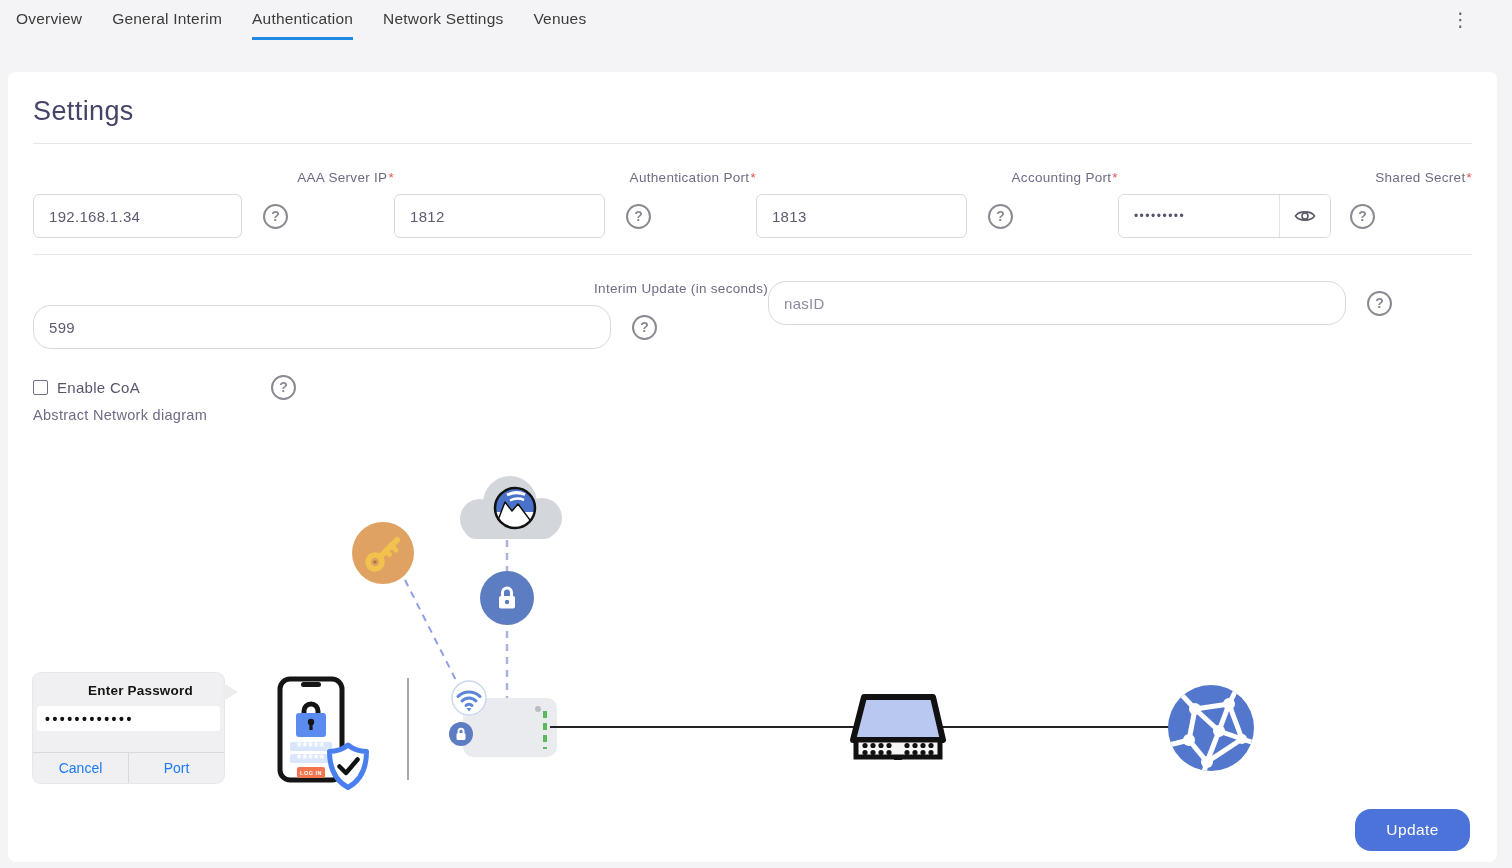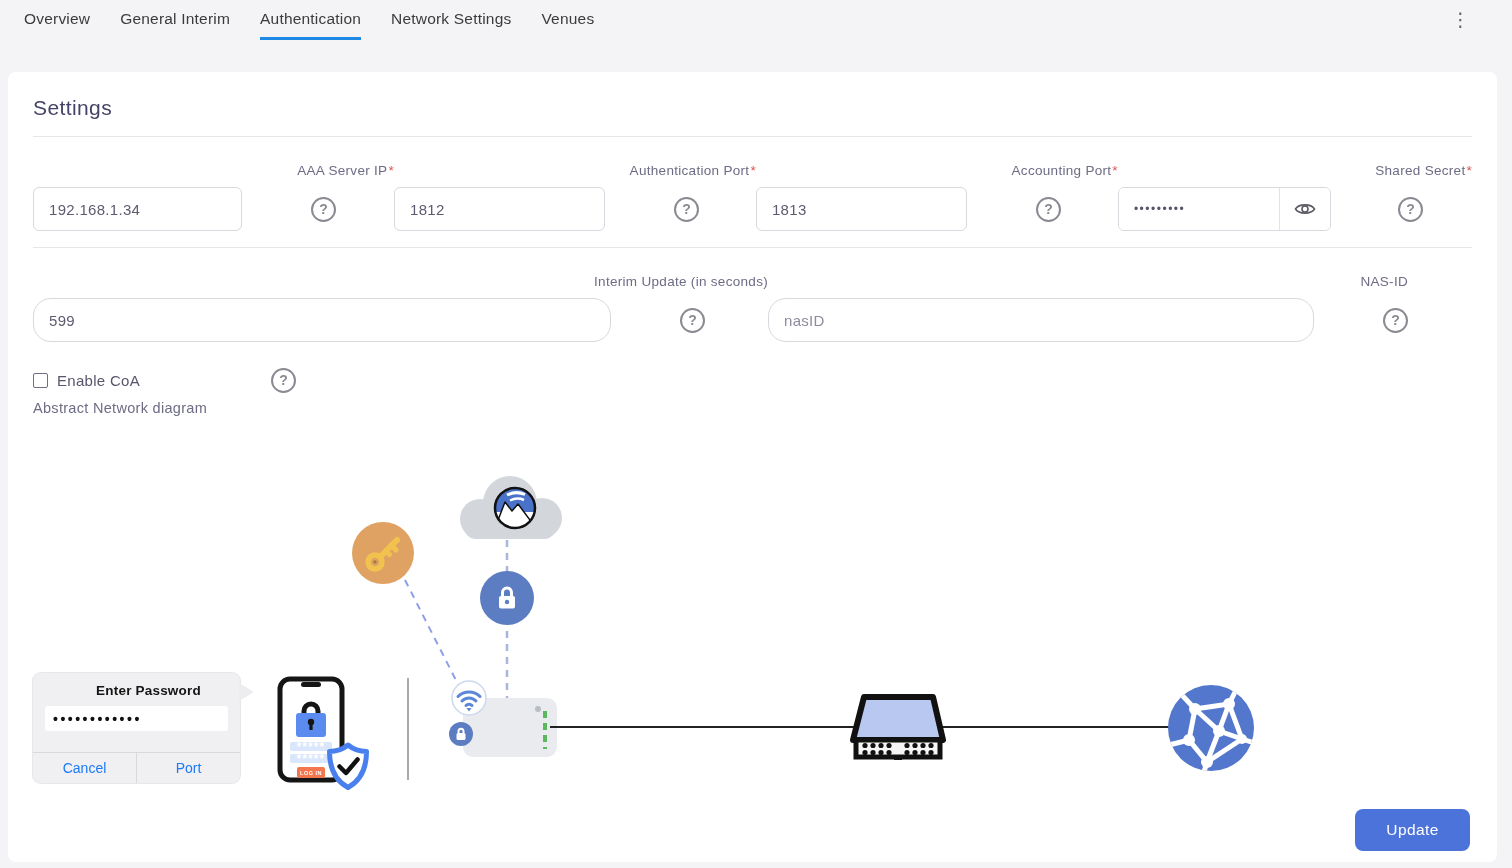--- a/index.html
+++ b/index.html
@@ -1,35 +1,35 @@
 <!DOCTYPE html>
 <html><head>
 <meta charset="utf-8">
 <style>
   * { box-sizing: border-box; margin: 0; padding: 0; }
   html,body { width:1512px; height:868px; background:#f4f4f6; font-family:"Liberation Sans","DejaVu Sans",sans-serif; overflow:hidden; }
 
   
-  .topnav { position:relative; height:72px; padding-left:24px; display:flex; align-items:flex-start; }
+  .topnav { position:relative; height:72px; padding-left:16px; display:flex; align-items:flex-start; }
   .tab { display:inline-block; padding:10px 0 9px 0; margin-right:30px; font-size:15.5px; color:#3b3b3b; cursor:pointer; border-bottom:3px solid transparent; letter-spacing:.2px; }
   .tab.active { border-bottom-color:#1e88e5; }
   .kebab { position:absolute; right:42px; top:8px; font-size:19px; color:#5f6368; cursor:pointer; line-height:24px; }
 
   
   .card { position:relative; margin-left:8px; width:1489px; height:790px; background:#fff; border-radius:8px; padding:0 25px; }
-  .section-title { padding-top:24px; font-size:21px; font-weight:500; color:#454468; letter-spacing:.4px; }
+  .section-title { padding-top:24px; font-size:27px; font-weight:500; color:#454468; letter-spacing:.4px; }
   .divider { margin-top:16px; border-bottom:1px solid #e7e7ea; }
 
   
   .field-row-wrap { display:flex; margin-top:26px; }
   .field { }
   .f-w1 { width:367px; } .f-w2 { width:368px; } .f-w3 { width:368px; } .f-w4 { width:360px; }
   .field-label { font-size:13.5px; color:#6d6c85; letter-spacing:.3px; margin-bottom:9px;text-align:right; }
   .req { color:#e25050; margin-left:1px; }
-  .input-line { display:flex; align-items:center;gap:48px; }
+  .input-line { display:flex; align-items:center; }
   .text-input { height:44px; border:1px solid #d8d8df; border-radius:6px; padding:0 15px; font-size:15px; color:#5c5b70; background:#fff; outline:none; font-family:inherit; letter-spacing:.3px; }
   .text-input::placeholder { color:#8d8c9e; }
   .in-209 { width:209px; } .in-211 { width:211px; } .in-578 { width:578px;border-radius:18px; }
   .secret-wrap { display:flex; align-items:stretch; width:213px; height:44px; border:1px solid #d8d8df; border-radius:6px; overflow:hidden; background:#fff; }
   .secret-input { flex:1; border:none; outline:none; padding:0 15px; font-size:12px; letter-spacing:1.5px; color:#55546a; font-family:inherit; min-width:0; }
   .eye-btn { width:51px; border-left:1px solid #e2e2e8; display:flex; align-items:center; justify-content:center; cursor:pointer; background:#fff; }
   .help { width:25px; height:25px; min-width:25px; border:2px solid #8a8a92; border-radius:50%; color:#8a8a92; font-size:14px; font-weight:bold; display:flex; align-items:center; justify-content:center; margin-left:21px; cursor:pointer; }
 
   
   .coa-row { display:flex; align-items:center; margin-top:26px; height:24px; }
@@ -37,38 +37,38 @@
   .coa-label { font-size:15px; color:#57566b; margin-left:9px; letter-spacing:.3px; }
   .coa-help { margin-left:131px; }
   .abstract-label { margin-top:8px; font-size:14.5px; color:#6d6c85; letter-spacing:.3px; }
 
   
   .diagram { position:absolute; left:0; top:398px; width:1489px; height:335px; }
   .abs { position:absolute; }
   .lines-svg { left:0; top:0; }
 
   
-  .pw-dialog { left:25px; top:203px; width:207px; height:110px; background:#f0f0f2; border-radius:8px; box-shadow:0 0 0 1px #e7e7ea; }
+  .pw-dialog { left:25px; top:203px; width:191px; height:110px; background:#f0f0f2; border-radius:8px; box-shadow:0 0 0 1px #e7e7ea; }
   .pw-dialog .tail { position:absolute; right:-14px; top:10px; width:0; height:0; border-top:9px solid transparent; border-bottom:9px solid transparent; border-left:15px solid #ededef; }
   .pw-title { text-align:center; padding:10px 6px 0 30px; font-size:13.5px; font-weight:bold; color:#141414; letter-spacing:.2px; }
   .pw-field { margin:8px auto 0 auto; width:183px; height:25px; background:#fff; border-radius:3px; font-size:14px; font-weight:bold; letter-spacing:2.5px; color:#111; display:flex; align-items:center; padding-left:8px; overflow:hidden; }
   .pw-buttons { position:absolute; left:0; right:0; bottom:0; height:31px; border-top:1px solid #d8d8dd; display:flex; }
   .pw-btn { flex:1; display:flex; align-items:center; justify-content:center; font-size:14px; color:#1b7af7; cursor:pointer; }
   .pw-btn.first { border-right:1px solid #d8d8dd; }
 
   .v-divider { left:399px; top:208px; width:2px; height:102px; background:#a9a9af; }
 
   
   .ap-box { left:455px; top:228px; width:94px; height:59px; background:#e9ebee; border-radius:10px; }
   .ap-dot { position:absolute; right:16px; top:8px; width:6px; height:6px; border-radius:50%; background:#b9bdc4; }
   .ap-green { position:absolute; left:80px; top:13px; width:4px; height:38px; background:repeating-linear-gradient(#5cb85c 0 7px, transparent 7px 12px); }
   .conn-line { left:542px; top:256px; width:625px; height:2px; background:#222; }
 
   
-  .update-btn { position:absolute; right:27px; top:737px; width:115px; height:42px; background:#4c73d9; border:none; border-radius:8px; color:#fff; font-size:15.5px; letter-spacing:.4px; cursor:pointer; font-family:inherit; }
+  .update-btn { position:absolute; right:27px; top:737px; width:115px; height:42px; background:#4c73d9; border:none; border-radius:16px; color:#fff; font-size:15.5px; letter-spacing:.4px; cursor:pointer; font-family:inherit; }
 </style>
 </head>
 <body>
 
 <div class="topnav">
   <div class="tab">Overview</div>
   <div class="tab">General Interim</div>
   <div class="tab active">Authentication</div>
   <div class="tab">Network Settings</div>
   <div class="tab">Venues</div>
@@ -123,21 +123,20 @@
 
   <div class="field-row-wrap">
     <div class="field" style="width:735px">
       <div class="field-label">Interim Update (in seconds)</div>
       <div class="input-line">
         <input class="text-input in-578" value="599" style="">
         <div class="help">?</div>
       </div>
     </div>
     <div class="field" style="width:640px">
-      <div class="field-label">NAS-ID</div>
       <div class="input-line">
         <input class="text-input in-578" placeholder="nasID" style="">
         <div class="help">?</div>
       </div>
     </div>
   </div>
 
   <div class="coa-row">
     <input type="checkbox" class="coa-check" style="">
     <span class="coa-label">Enable CoA</span>

